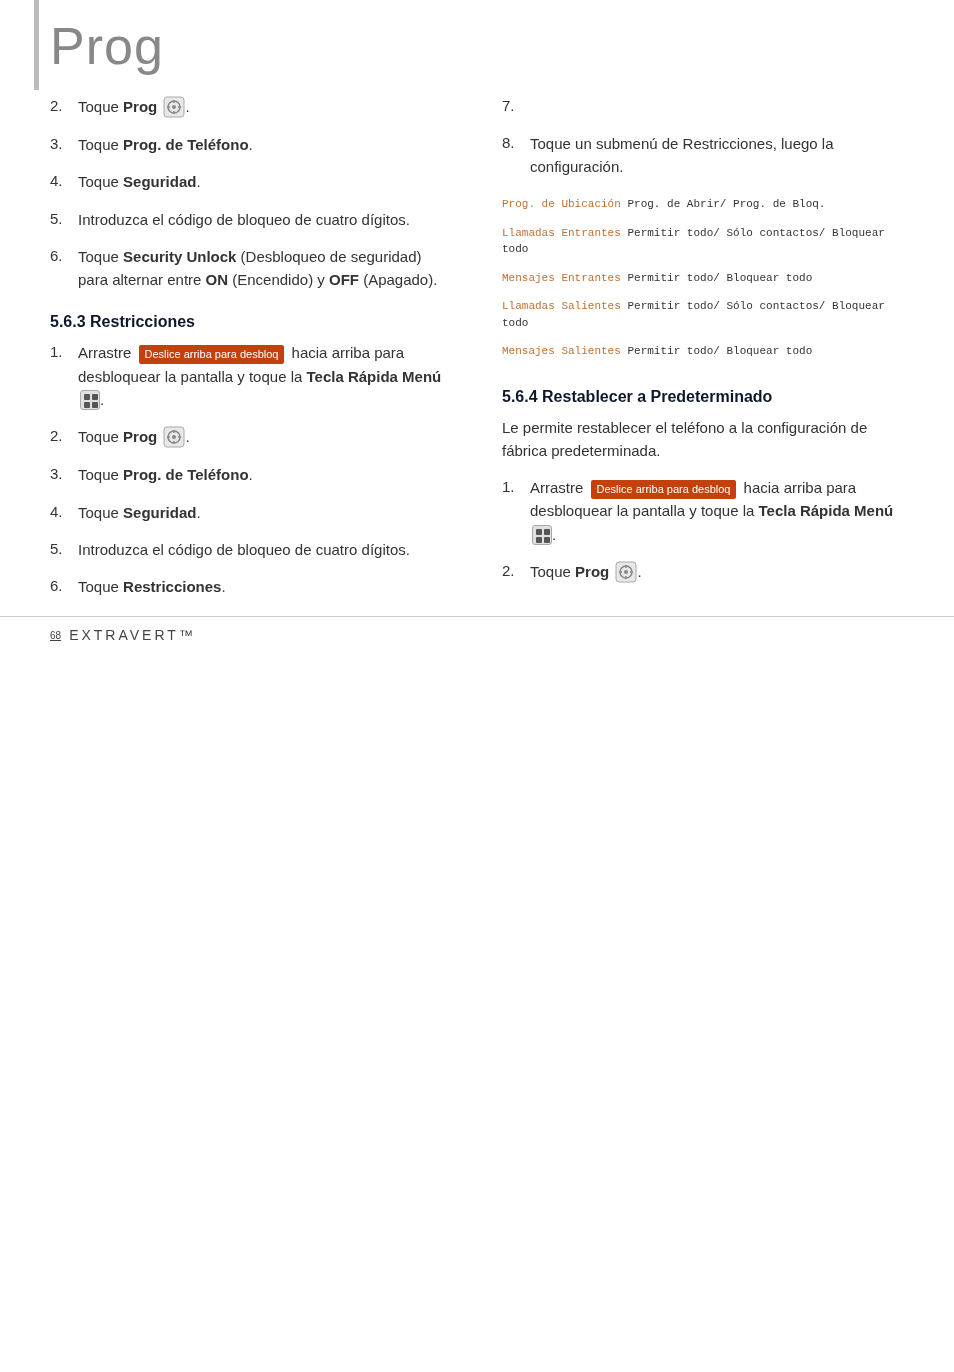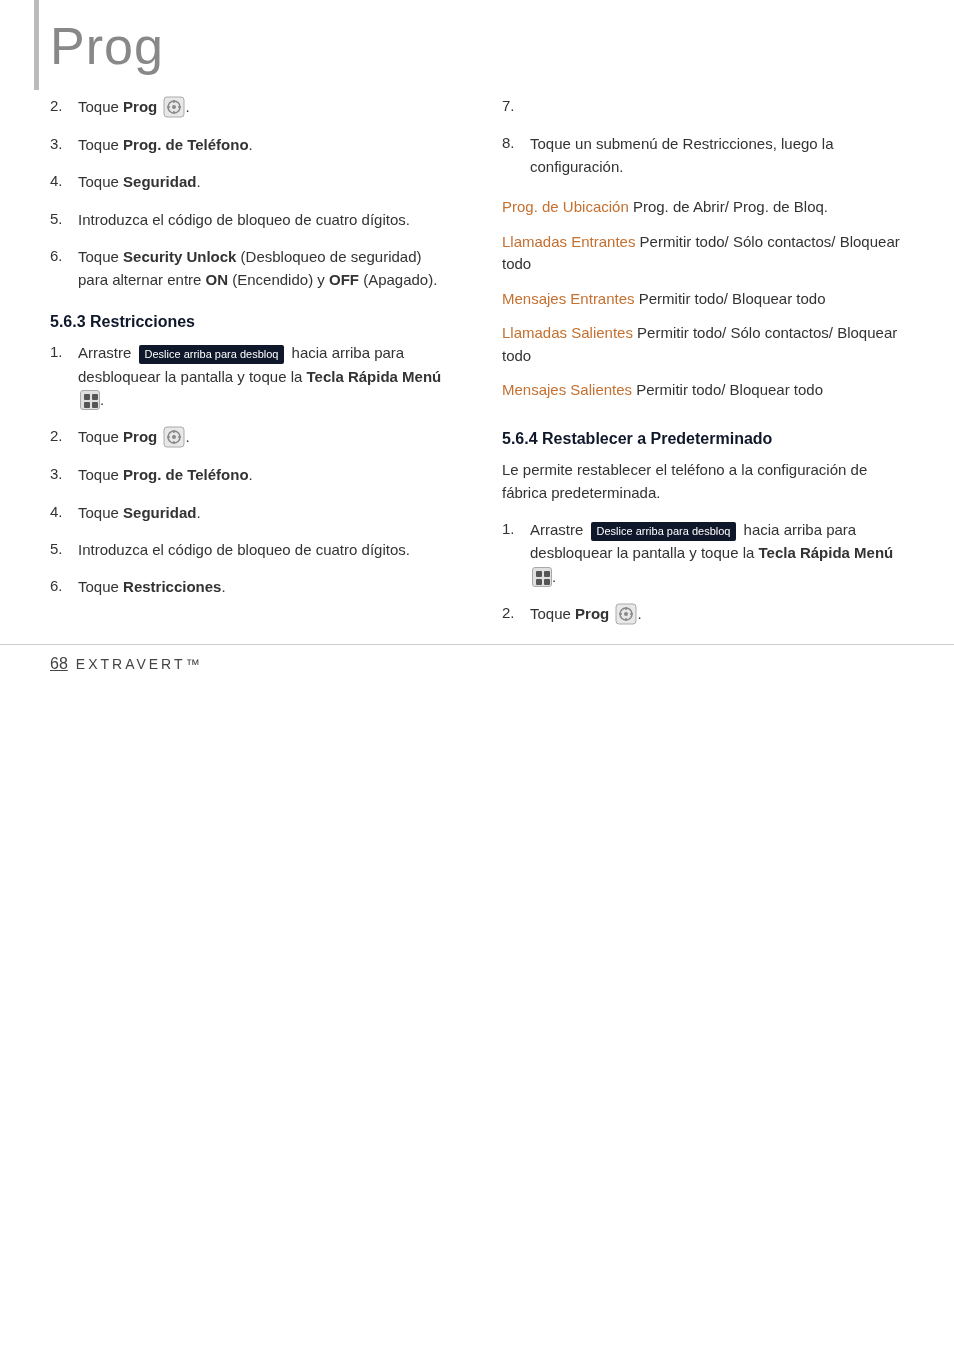--- a/index.html
+++ b/index.html
@@ -68,21 +68,21 @@
       font-size: 15px;
       line-height: 1.55;
     }
 
     .step-text b, .bold-text {
       font-weight: bold;
     }
 
     .slide-badge {
       display: inline-block;
-      background: #0f172a;
+      background: #c2410c;
       color: #fff;
       font-size: 11px;
       padding: 1px 6px;
       border-radius: 2px;
       vertical-align: middle;
       margin: 0 3px;
       white-space: nowrap;
     }
 
     .section-heading {
@@ -100,33 +100,34 @@
       color: #333;
     }
 
     .highlight-link {
       color: #c47030;
       font-weight: normal;
     }
 
     .restriction-item {
       margin-bottom: 12px;
-      font-size: 15px;
+      font-size: 11px;
       line-height: 1.5;
+      font-family: Liberation Mono, monospace;
     }
 
     .footer {
       border-top: 1px solid #ccc;
       padding: 10px 40px 10px 50px;
       display: flex;
       align-items: center;
     }
 
     .footer-page {
-      font-size: 16px;
+      font-size: 10px;
       color: #444;
       margin-right: 8px;
       text-decoration: underline;
     }
 
     .footer-brand {
       font-size: 14px;
       color: #444;
       font-variant: small-caps;
       letter-spacing: 3px;

